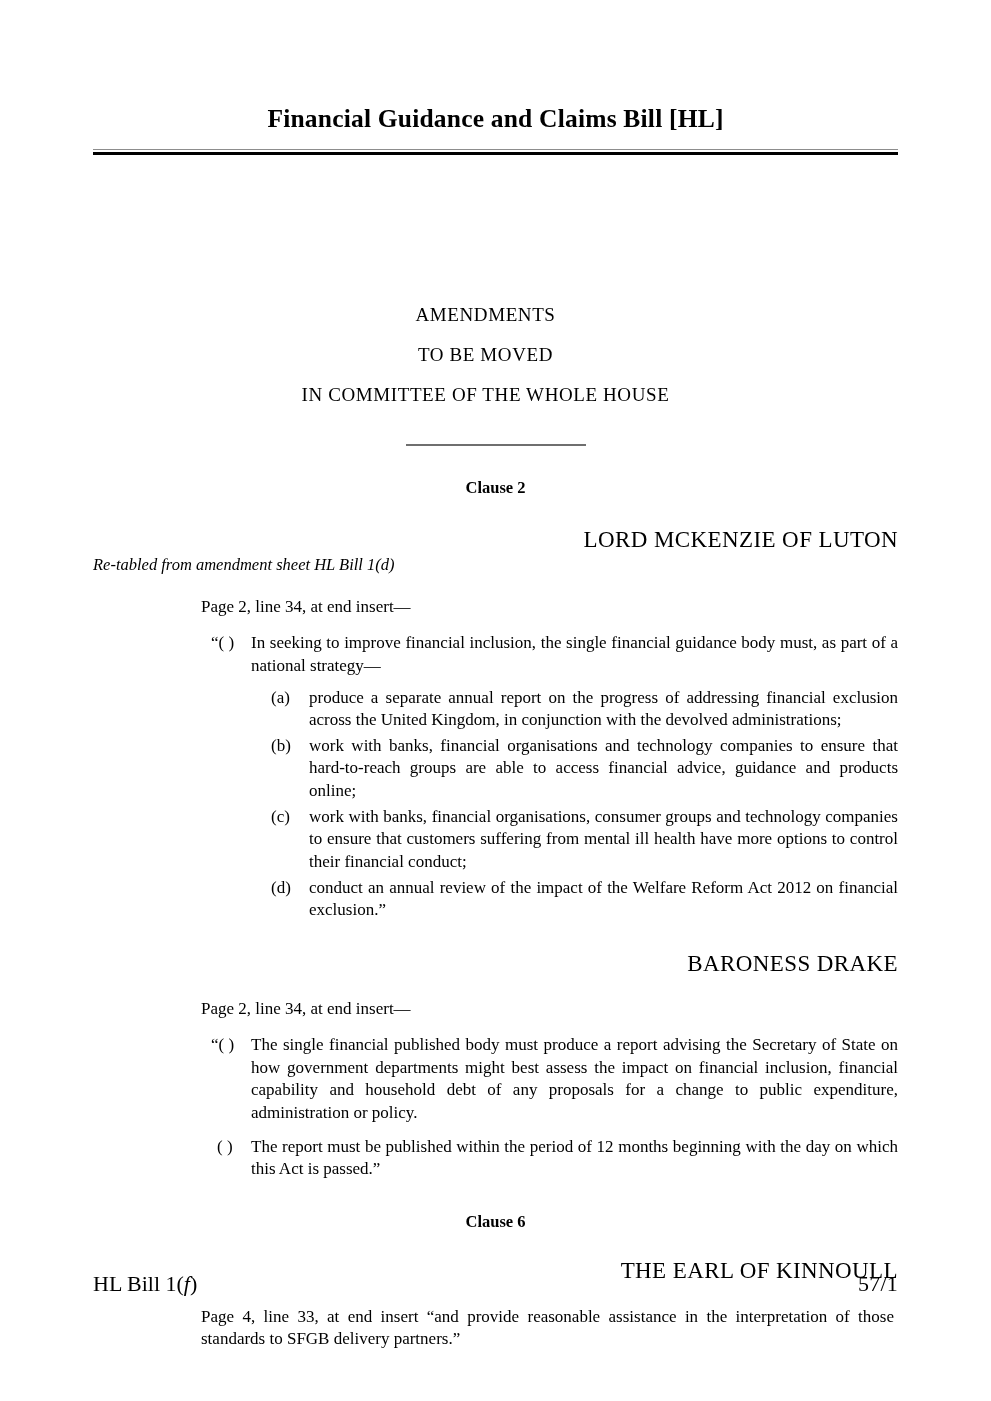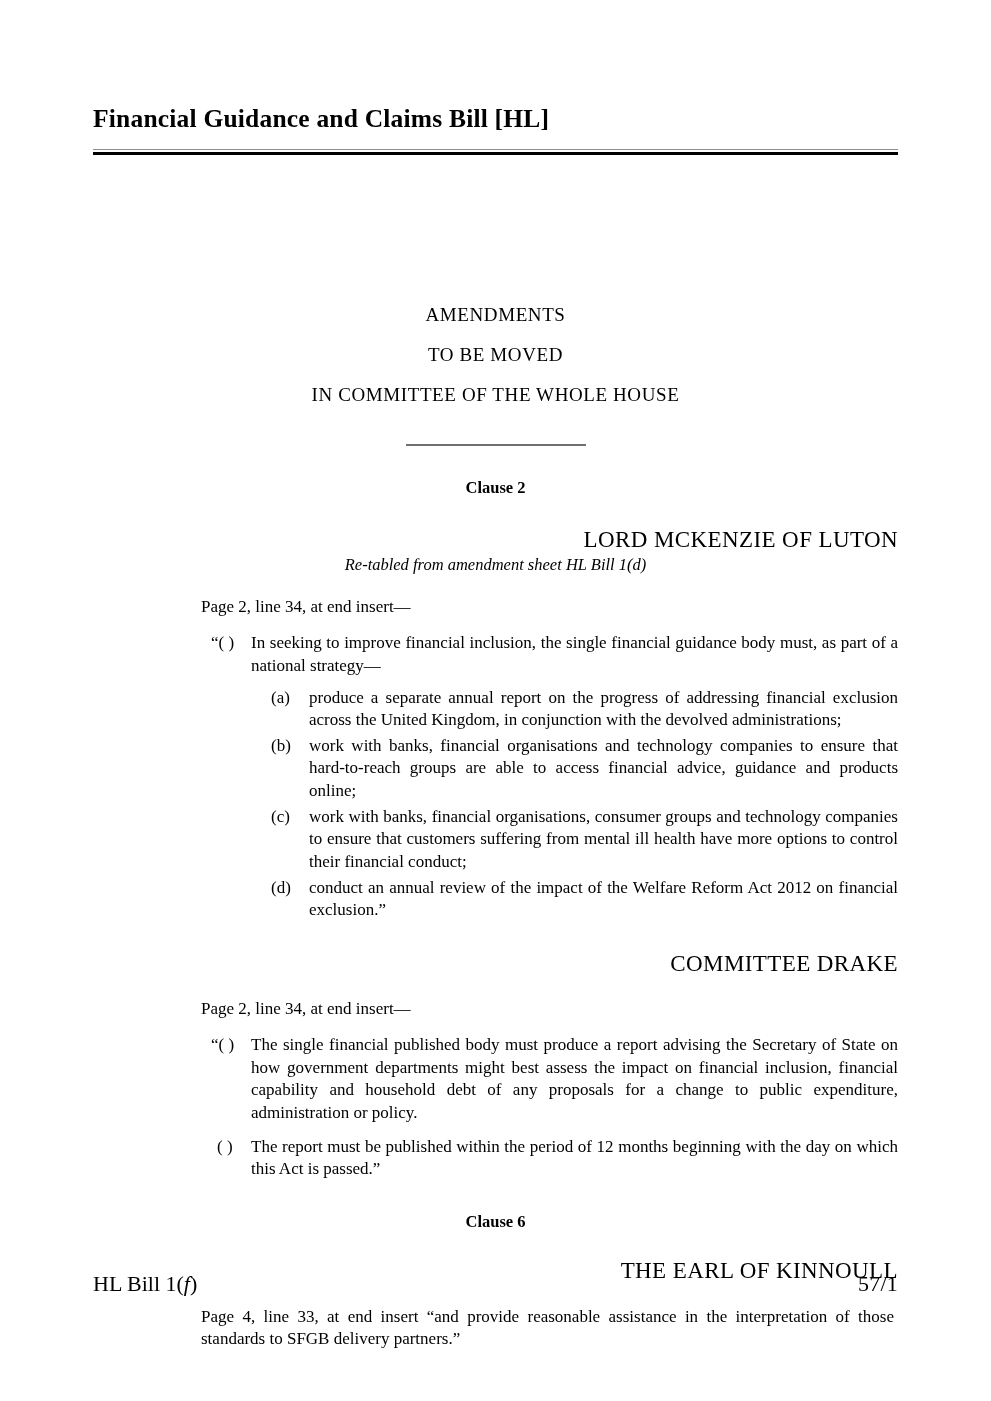--- a/index.html
+++ b/index.html
@@ -24,20 +24,21 @@
   
   .title-block {
     position: absolute;
     left: 93px;
     top: 104px;
     width: 805px;
   }
 
   .doc-title {
     margin: 0;
+    text-align: center;
     font-size: 25.5px;
     font-weight: bold;
     letter-spacing: 0.2px;
     line-height: 1.2;
   }
 
   .title-rules {
     margin-top: 14px;
   }
   .rule-thin {
@@ -49,21 +50,21 @@
     background: #ffffff;
   }
   .rule-thick {
     height: 3px;
     background: #000000;
   }
 
   
   .headings {
     position: absolute;
-    left: 93px;
+    left: 83px;
     top: 305px;
     width: 805px;
     text-align: center;
   }
   .heading-line {
     font-size: 19px;
     letter-spacing: 0.6px;
     line-height: 1.0;
     margin-bottom: 21px;
   }
@@ -101,21 +102,21 @@
 
   .sponsor {
     text-align: right;
     font-size: 23px;
     letter-spacing: 0.4px;
     margin: 0;
     padding-top: 29px;
   }
 
   .sponsor-note {
-    text-align: center;
+    text-align: left;
     font-size: 16.5px;
     font-style: italic;
     margin: 0;
     padding-top: 2px;
   }
 
   .instruction {
     font-size: 17px;
     margin: 4px;
     padding-top: 17px;
@@ -240,21 +241,21 @@
       <div class="sub-item">
         <span class="marker">(c)</span>
         <span>work with banks, financial organisations, consumer groups and technology companies to ensure that customers suffering from mental ill health have more options to control their financial conduct;</span>
       </div>
       <div class="sub-item">
         <span class="marker">(d)</span>
         <span>conduct an annual review of the impact of the Welfare Reform Act 2012 on financial exclusion.”</span>
       </div>
     </div>
 
-    <div class="sponsor">COMMITTEE DRAKE</div>
+    <div class="sponsor">BARONESS DRAKE</div>
     <div class="instruction">Page 2, line 34, at end insert—</div>
 
     <div class="quoted-para">
       <span class="marker">“( )</span>
       <span>The single financial published body must produce a report advising the Secretary of State on how government departments might best assess the impact on financial inclusion, financial capability and household debt of any proposals for a change to public expenditure, administration or policy.</span>
     </div>
 
     <div class="quoted-para second-para">
       <span class="marker">( )</span>
       <span>The report must be published within the period of 12 months beginning with the day on which this Act is passed.”</span>

